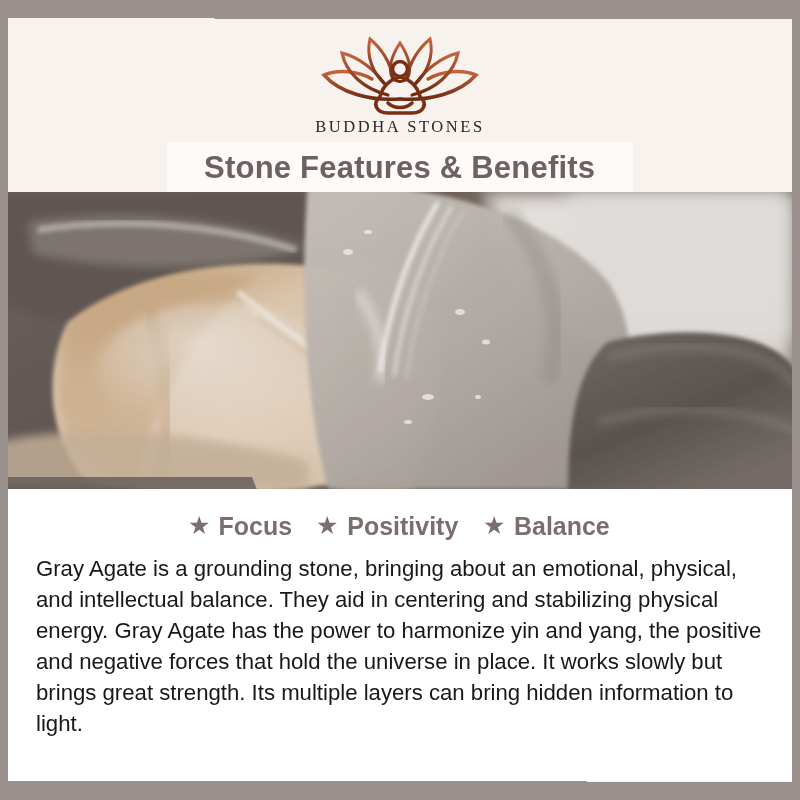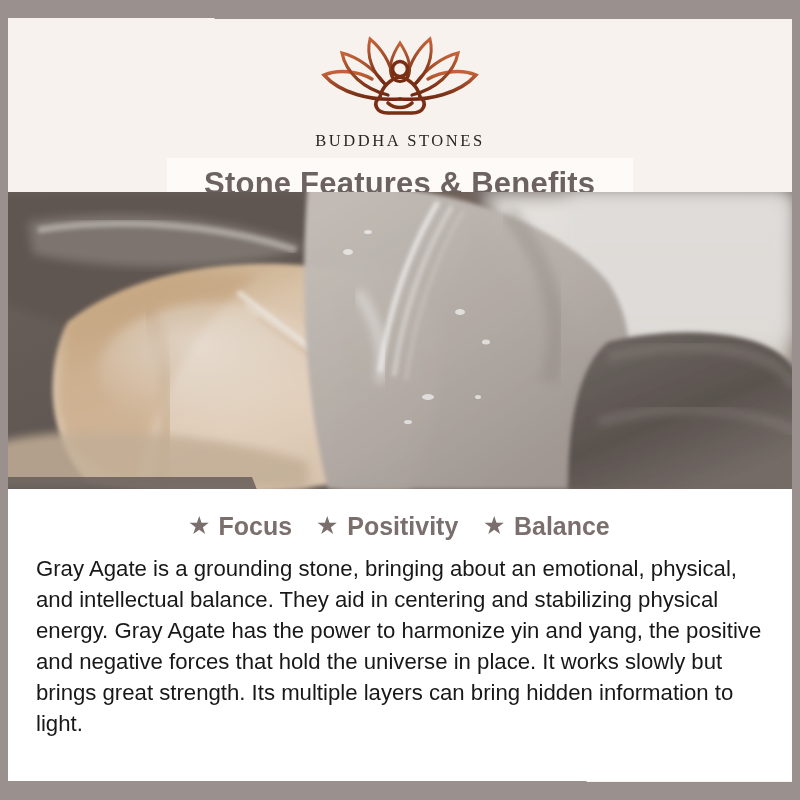--- a/index.html
+++ b/index.html
@@ -41,28 +41,28 @@
   .header {
     position:absolute; left:8px; right:8px; top:19px; height:173px;
     background:#f7f2ee;
     display:flex; flex-direction:column; align-items:center; justify-content:flex-start;
   }
   .logo-wrap { margin-top:10px; display:flex; flex-direction:column; align-items:center; }
   .logo-mark { width:172px; height:86px; display:block; }
   .logo-text {
     font-family:"Liberation Serif", serif;
     font-size:16.5px; letter-spacing:2.6px; color:#2c2622;
-    margin-top:16px;
+    margin-top:2px;
   }
 
   
   .title-plaque {
     position:absolute; left:167px; top:142px; width:466px; height:50px;
     background:#fdfaf7;
-    display:flex; align-items:center; justify-content:center;margin-top:16px;
+    display:flex; align-items:center; justify-content:center;
   }
   .title-text {
     font-family:"Liberation Sans Narrow","Liberation Sans", sans-serif;
     font-weight:bold;
     font-size:32px;
     letter-spacing:0.2px;
     color:#6c625f;
     transform:scaleX(0.97);
     white-space:nowrap;
   }

